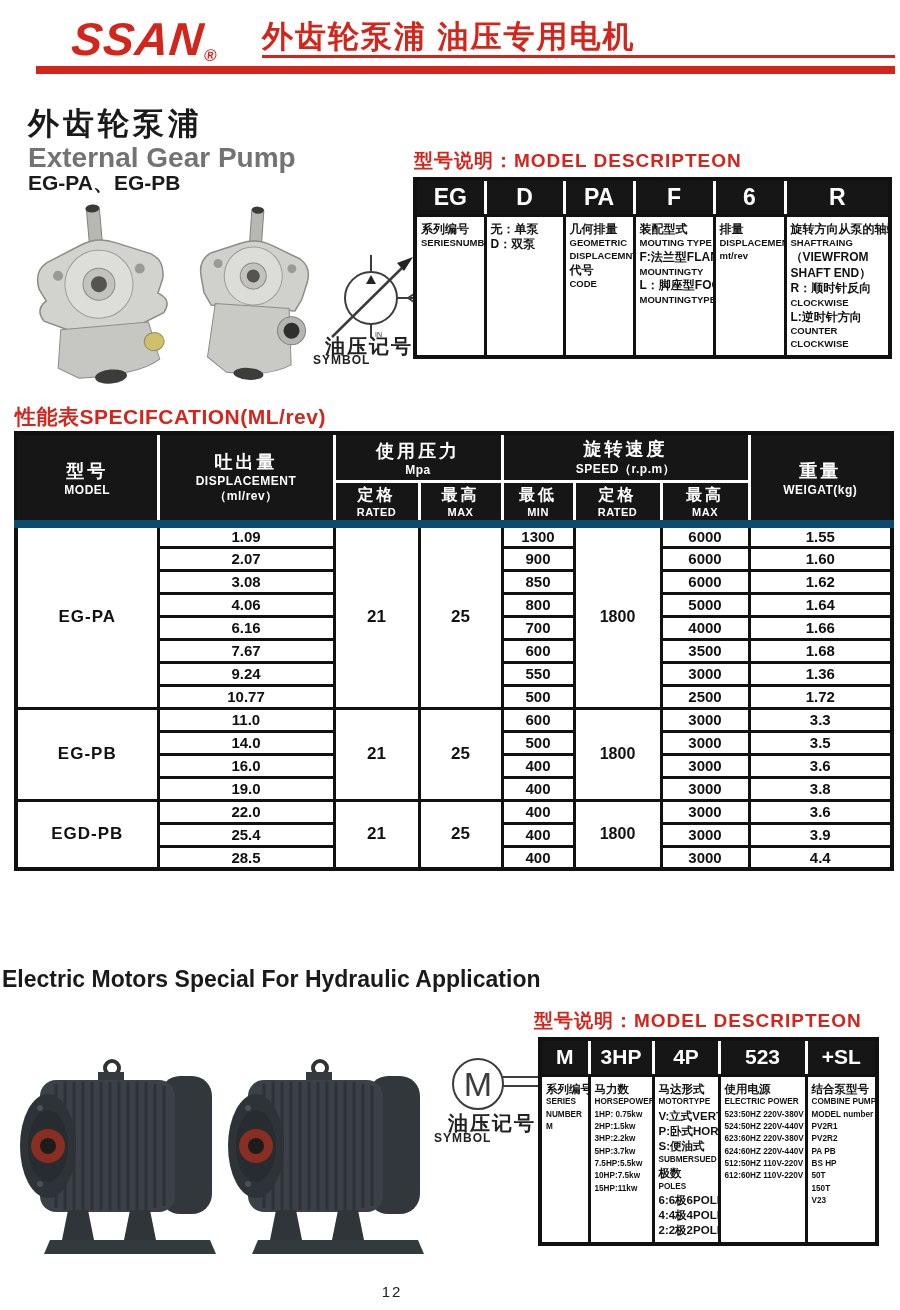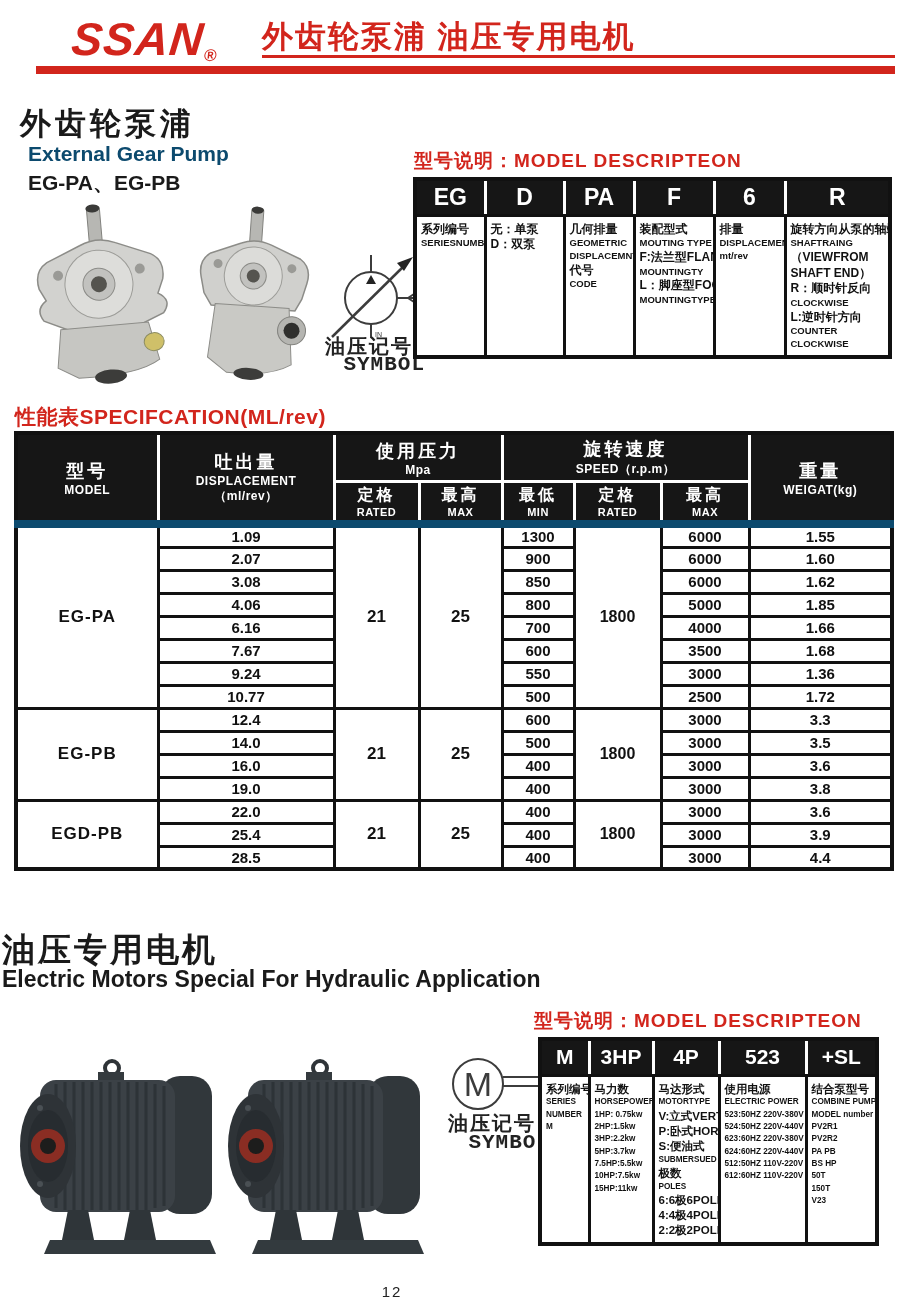--- a/index.html
+++ b/index.html
@@ -8,26 +8,26 @@
   .abs { position:absolute; }
 
   
   .brand { left:72px; top:12px; font-size:46px; font-weight:bold; font-style:italic; color:#d2251c; letter-spacing:1px; transform:skewX(-6deg); }
   .brand .reg { font-size:17px; font-style:normal; vertical-align:-6px; margin-left:2px; }
   .header-title { left:262px; top:16px; font-size:31px; font-weight:bold; color:#d2251c; letter-spacing:2px; white-space:nowrap; }
   .header-underline { left:262px; top:55px; width:633px; height:3px; background:#d2251c; }
   .header-bar { left:36px; top:66px; width:859px; height:8px; background:#d2251c; }
 
   
-  .pump-title-cn { left:20px; top:103px; font-size:31px; font-weight:bold; color:#1a1a1a; letter-spacing:4px; }
-  .pump-title-en { left:28px; top:142px; font-size:21px; font-weight:bold; color:#0c4a6e;text-align:right; }
+  .pump-title-cn { left:28px; top:103px; font-size:31px; font-weight:bold; color:#1a1a1a; letter-spacing:4px; }
+  .pump-title-en { left:28px; top:142px; font-size:28px; font-weight:bold; color:#737373;text-align:right; }
   .pump-models   { left:28px; top:169px; font-size:21px; font-weight:bold; color:#1a1a1a; }
 
   .sym-label-cn { font-size:20px; font-weight:bold; color:#222; text-align:center; letter-spacing:2px; }
-  .sym-label-en { font-size:21px; font-weight:bold; color:#222; text-align:right; letter-spacing:1px;font-family:Liberation Mono, monospace; }
+  .sym-label-en { font-size:12px; font-weight:bold; color:#222; text-align:left; letter-spacing:1px; }
 
   .model-desc-title { font-size:19px; font-weight:bold; color:#d2251c; letter-spacing:1px; white-space:nowrap; }
 
   
   table.model-table { border-collapse:collapse; table-layout:fixed; border:4px solid #111; background:#bef264; }
   table.model-table th { background:#161616; color:#fff; font-weight:bold; border:3px solid #fff; border-bottom:3px solid #111; height:36px; text-align:center; }
   #pump-model-table th { font-size:23px; }
   #motor-model-table th { font-size:21px; }
   table.model-table td { border:3px solid #111; vertical-align:top; padding:5px 3px 4px 4px; background:#fff; overflow:hidden; }
   table.model-table td .cn { font-size:12px; font-weight:bold; color:#111; line-height:1.3; white-space:nowrap; }
@@ -264,21 +264,21 @@
         <tr>
           <td>3.08</td>
           <td>850</td>
           <td>6000</td>
           <td>1.62</td>
         </tr>
         <tr>
           <td>4.06</td>
           <td>800</td>
           <td>5000</td>
-          <td>1.85</td>
+          <td>1.64</td>
         </tr>
         <tr>
           <td>6.16</td>
           <td>700</td>
           <td>4000</td>
           <td>1.66</td>
         </tr>
         <tr>
           <td>7.67</td>
           <td>600</td>
@@ -292,21 +292,21 @@
           <td>1.36</td>
         </tr>
         <tr>
           <td>10.77</td>
           <td>500</td>
           <td>2500</td>
           <td>1.72</td>
         </tr>
         <tr>
           <td class="model-cell" rowspan="4">EG-PB</td>
-          <td>12.4</td>
+          <td>11.0</td>
           <td class="merged-cell" rowspan="4">21</td>
           <td class="merged-cell" rowspan="4">25</td>
           <td>600</td>
           <td class="speed-cell" rowspan="4">1800</td>
           <td>3000</td>
           <td>3.3</td>
         </tr>
         <tr>
           <td>14.0</td>
           <td>500</td>
@@ -343,21 +343,20 @@
         </tr>
         <tr>
           <td>28.5</td>
           <td>400</td>
           <td>3000</td>
           <td>4.4</td>
         </tr>
       </tbody>
   </table>
 
-  <div class="abs motor-title-cn">油压专用电机</div>
   <div class="abs motor-title-en">Electric Motors Special For Hydraulic Application</div>
 
   <svg class="abs" style="left:10px;top:1042px" width="225" height="220" viewBox="0 0 225 220">
     <circle cx="102" cy="26" r="7" fill="none" stroke="#2f3438" stroke-width="4"></circle>
     <rect x="88" y="30" width="26" height="12" fill="#343a3e"></rect>
     <rect x="150" y="34" width="52" height="138" rx="20" fill="#31373b"></rect>
     <rect x="30" y="38" width="135" height="132" rx="16" fill="#3b4146"></rect>
     <path d="M46 42 V166 M55 40 V168 M64 40 V168 M73 40 V168 M82 40 V168 M91 40 V168 M100 40 V168 M109 40 V168 M118 40 V168 M127 40 V168 M136 40 V168 M145 42 V166 M154 44 V164" stroke="#2d3337" stroke-width="3" fill="none"></path>
     <ellipse cx="38" cy="104" rx="28" ry="52" fill="#2e3337"></ellipse>
     <ellipse cx="38" cy="104" rx="20" ry="36" fill="#272c30"></ellipse>

